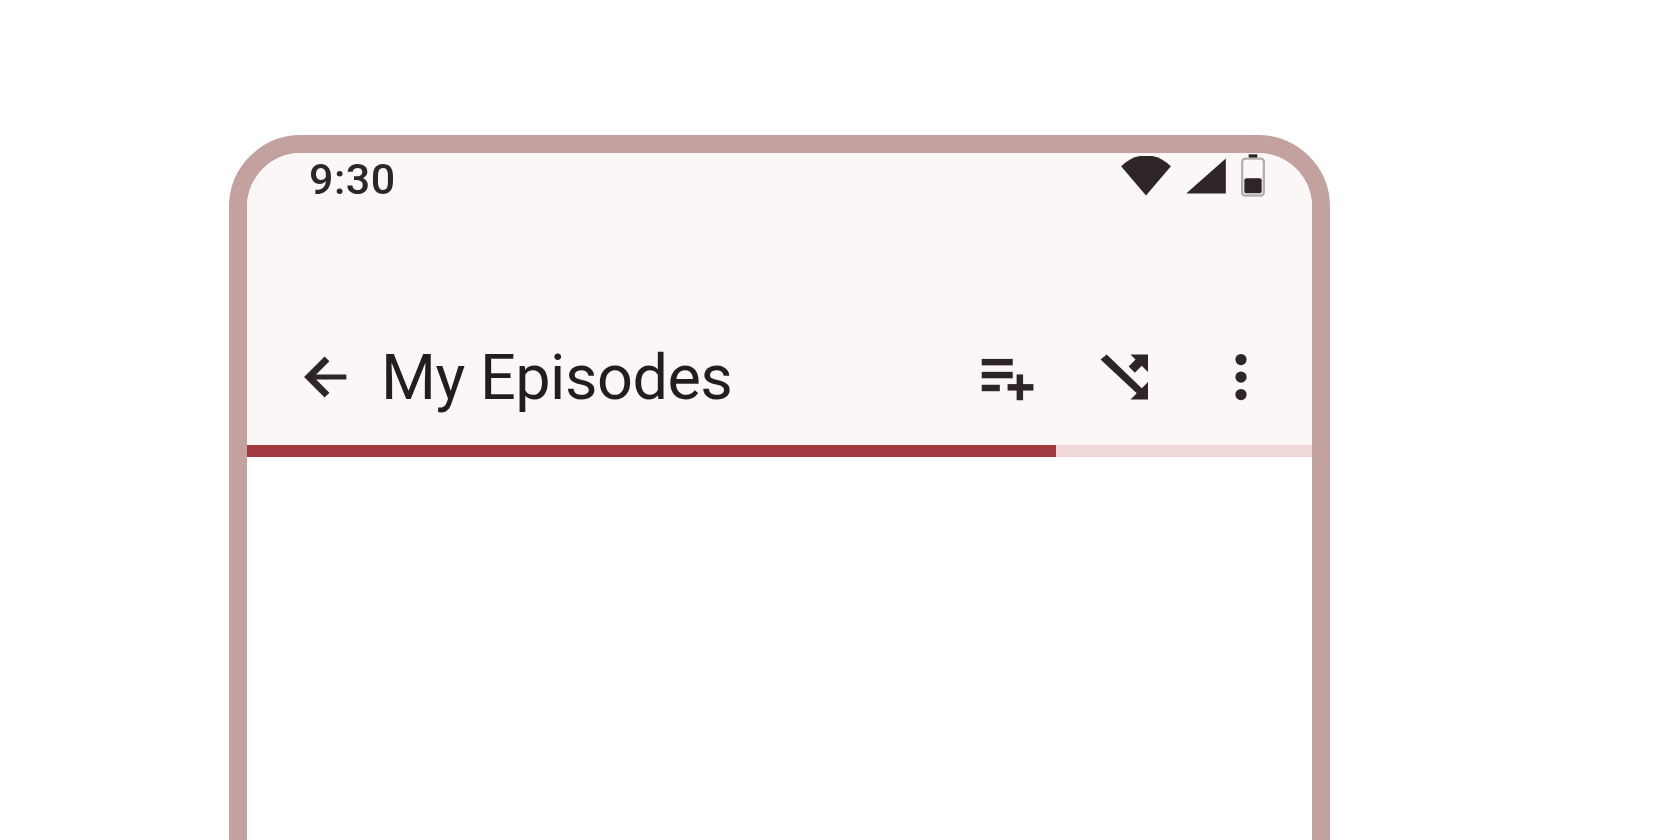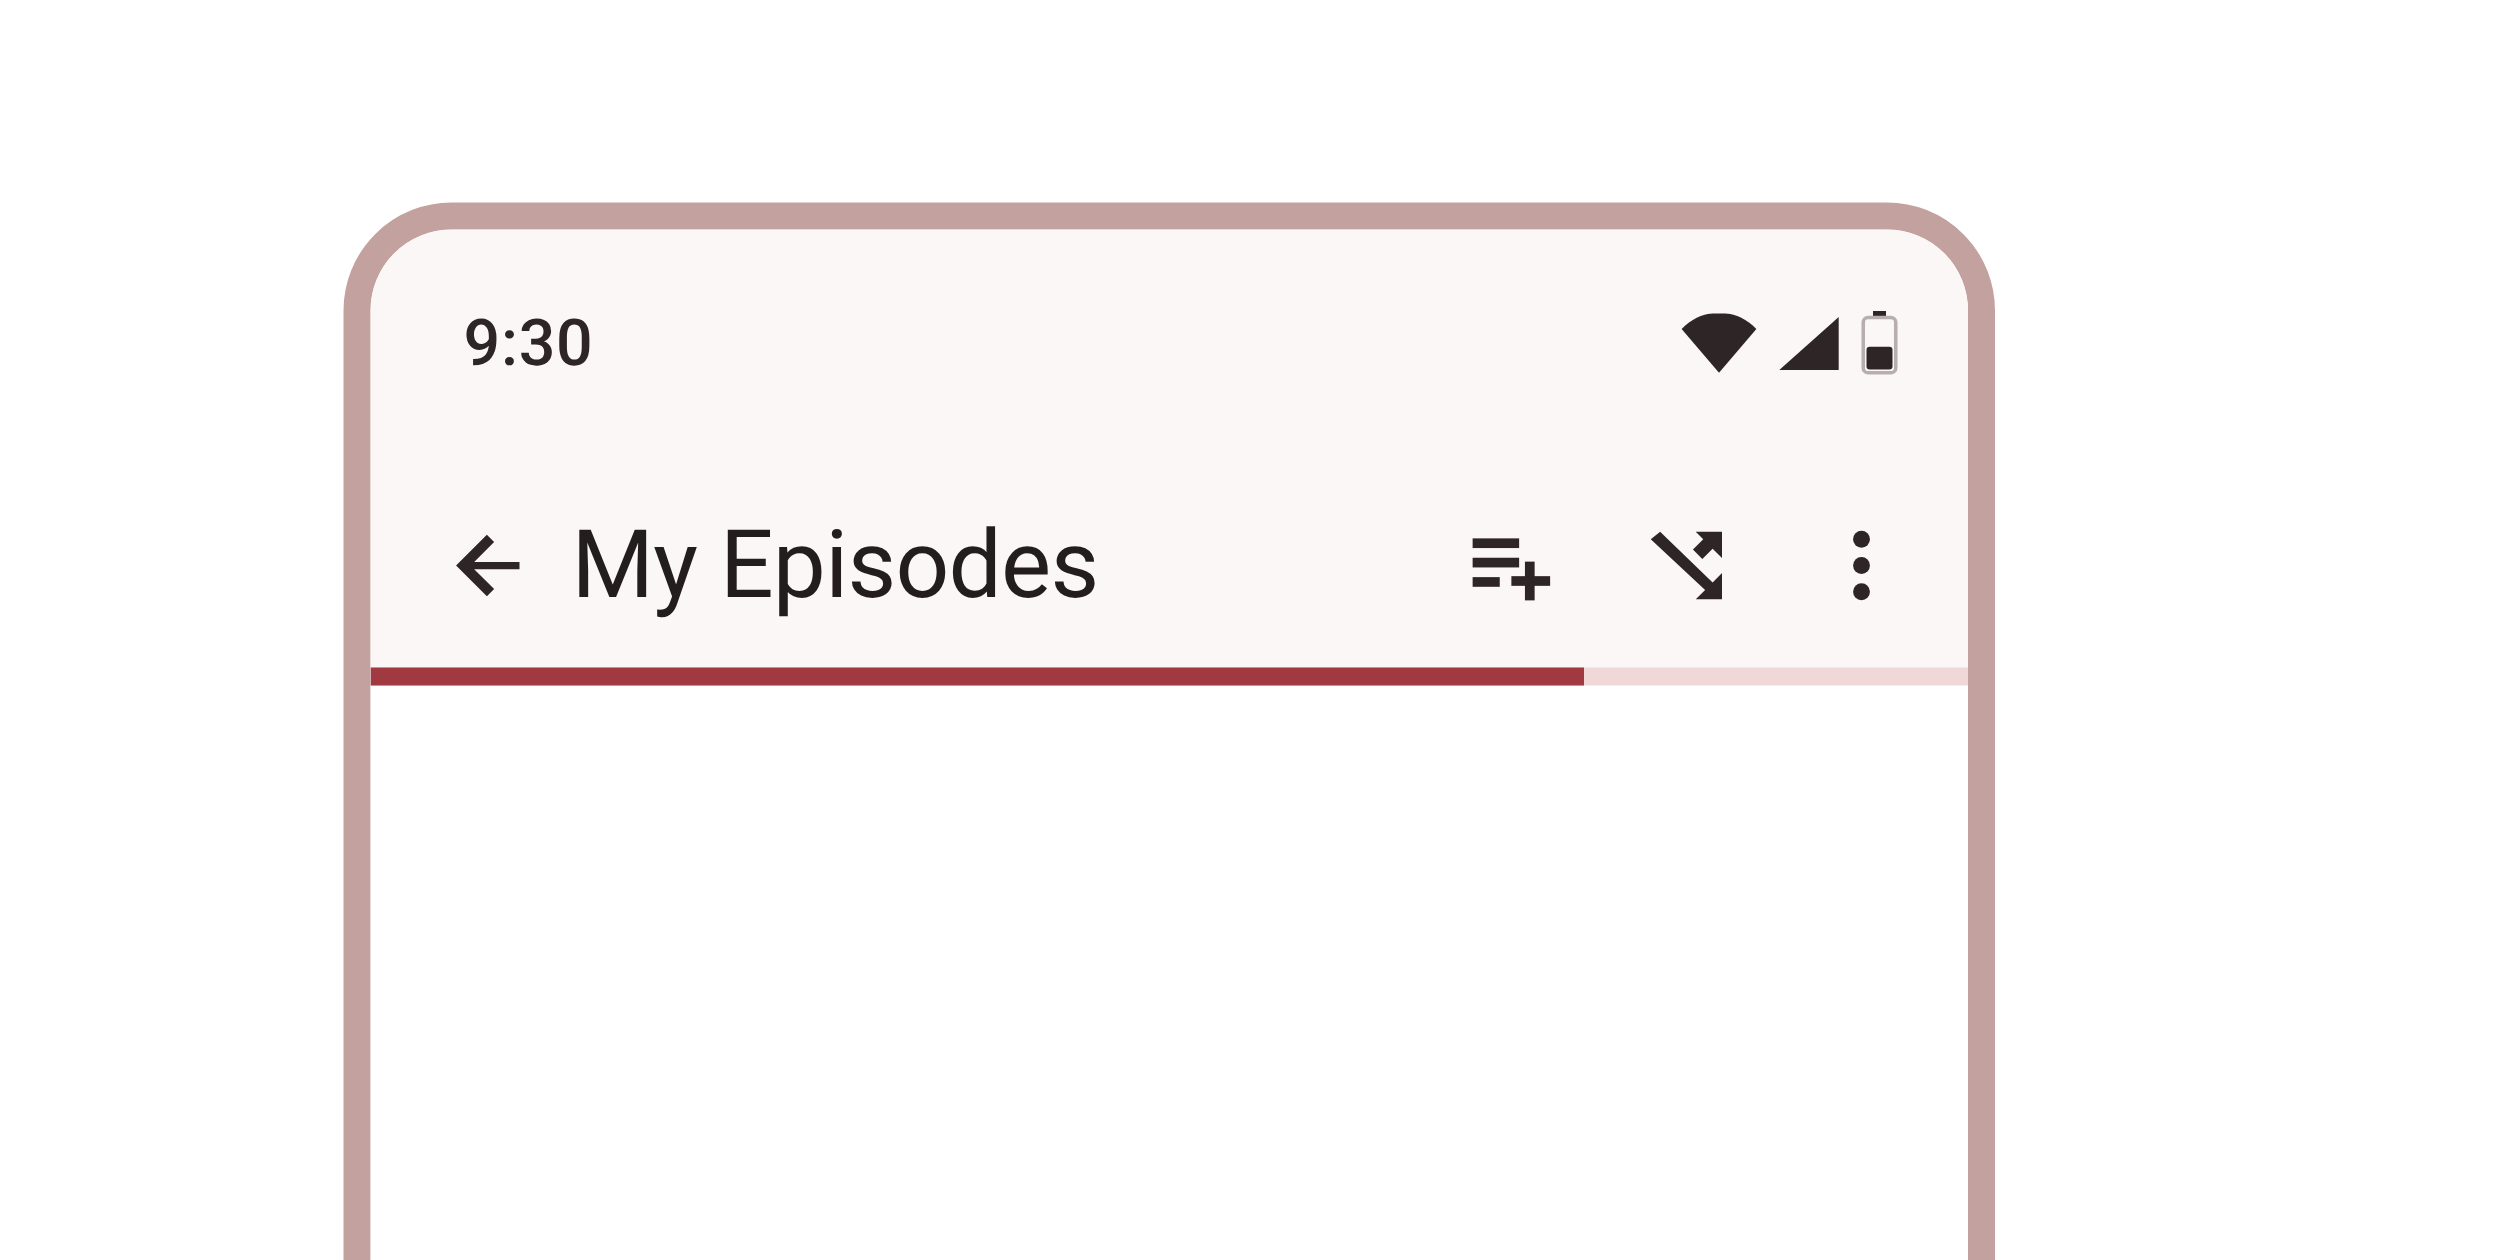--- a/index.html
+++ b/index.html
@@ -35,26 +35,26 @@
 
   .screen {
     position: absolute;
     inset: 0;
     background: linear-gradient(#fbf7f6 0%, #fbf7f6 299px, #ffffff 299px, #ffffff 100%);
   }
 
   
   .status-bar {
     position: absolute;
-    top: 16px;
+    top: 1px;
     left: 0;
     right: 0;
     height: 120px;
     display: flex;
-    align-items: center;
+    align-items: flex-start;
     padding: 0 46px 0 62px;
     box-sizing: border-box;
     color: #2e2526;
   }
   .status-time {
     font-size: 43px;
     font-weight: 500;
     letter-spacing: 0.5px;
     white-space: nowrap;
   }

